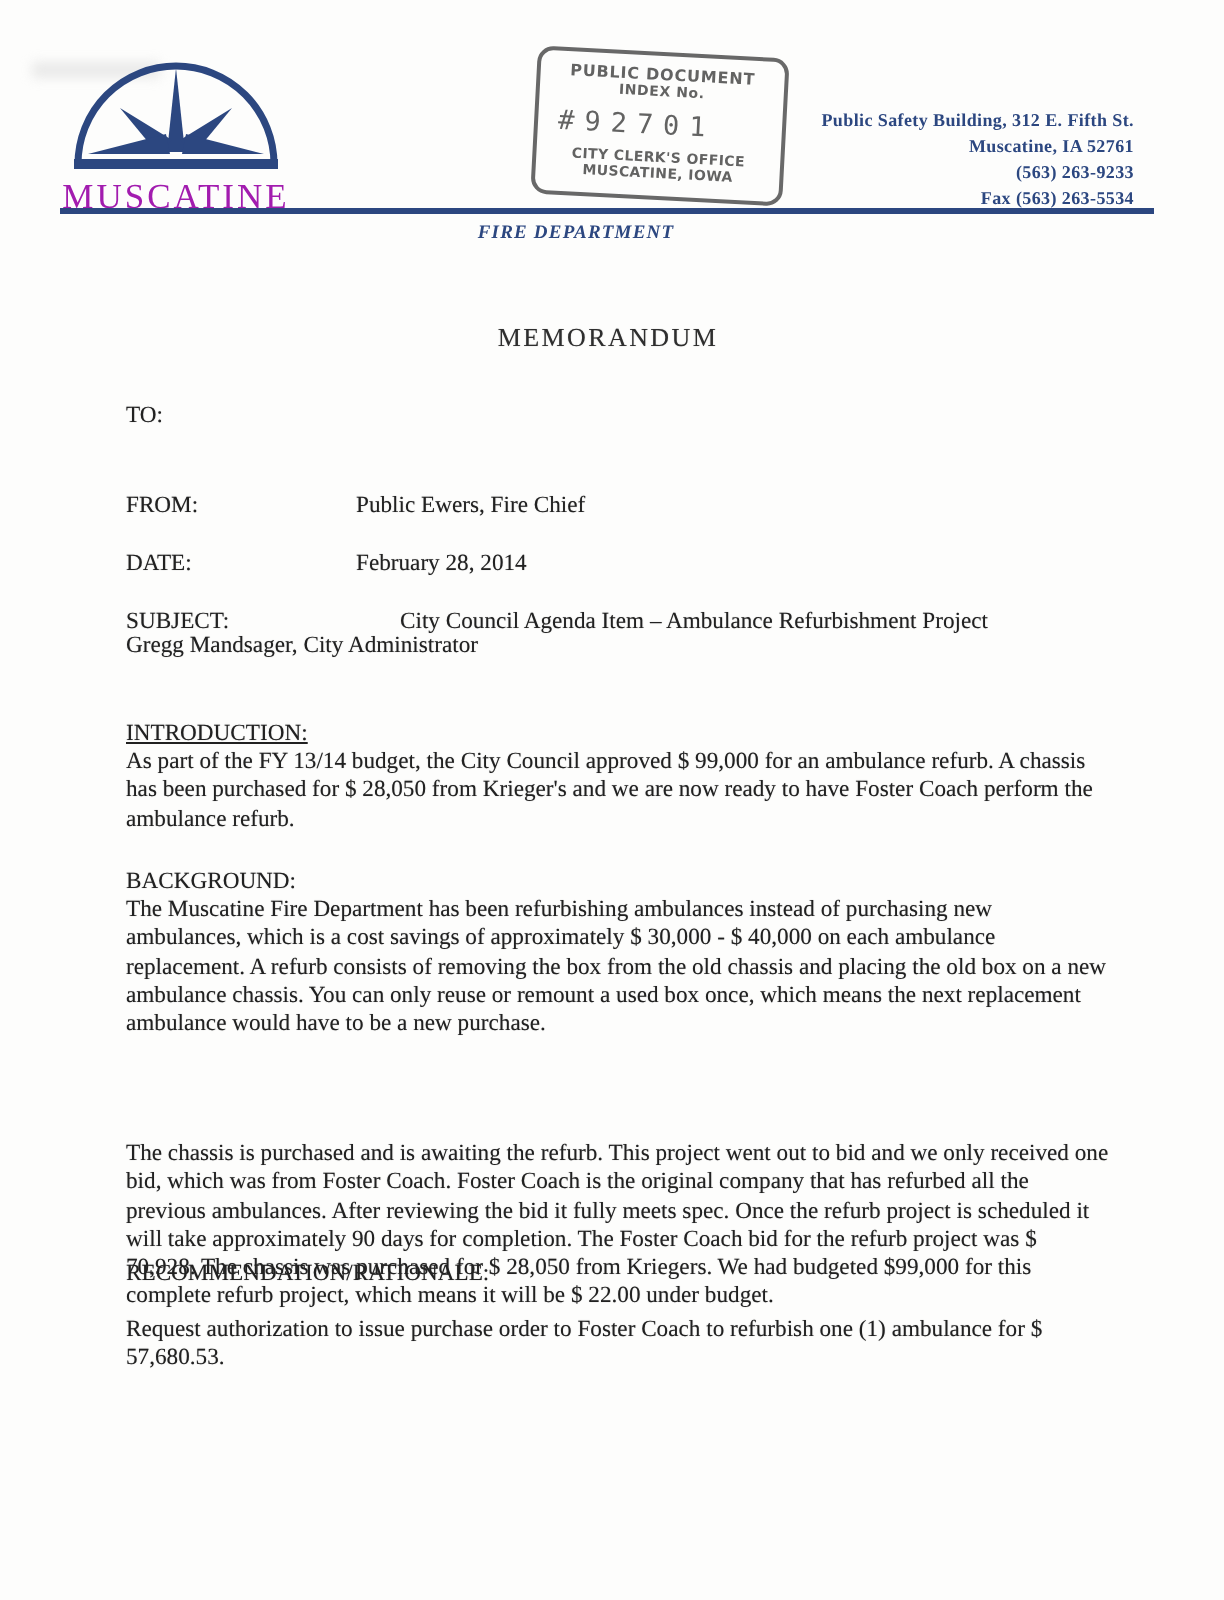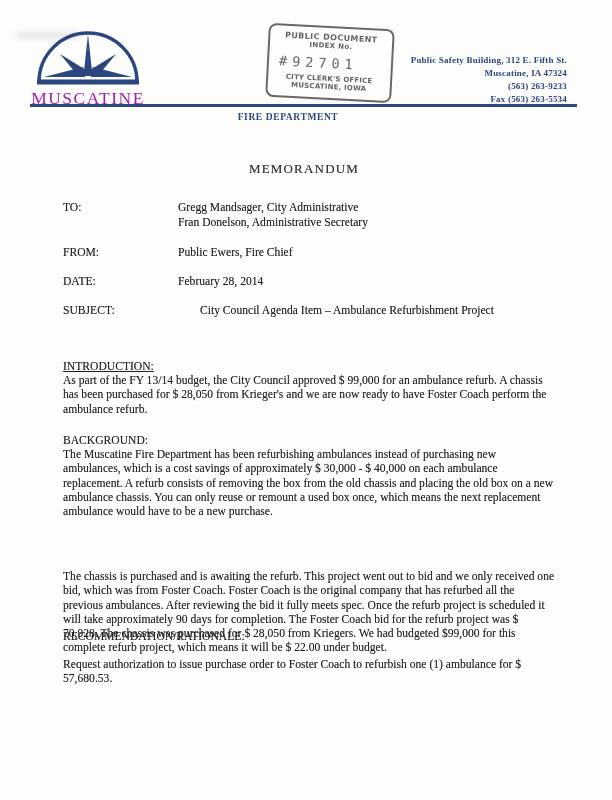--- a/index.html
+++ b/index.html
@@ -49,34 +49,34 @@
     font-family: "Liberation Serif", serif; font-weight: bold;
     font-size: 9px; line-height: 13px; color: #2c4780; letter-spacing: 0.2px;
   }
   .header-rule {
     position: absolute; left: 30px; top: 104px; width: 547px; height: 3px;
     background: #2c4780;
   }
   .dept-heading {
     position: absolute; left: 0; top: 112px; width: 576px; text-align: center;
     font-family: "Liberation Serif", serif; font-weight: bold;
-    font-size: 9.5px; letter-spacing: 0.6px; color: #2c4780;
+    font-size: 9.5px; letter-spacing: 0.6px; color: #2c4780; font-style: italic;
   }
 
   
   .memo-title {
     position: absolute; left: 0; top: 161px; width: 608px; text-align: center;
     font-size: 13px; letter-spacing: 1.2px; color: #2e2e2e;
   }
 
   
   .meta-row { position: absolute; left: 63px; display: flex; font-size: 11.6px; line-height: 14.5px; }
   .meta-label { width: 115px; flex: 0 0 115px; }
   .meta-value { width: 420px; }
-  .row-to { top: 201px; }
+  .row-to { top: 201px; flex-direction: column; }
   .row-from { top: 246px; }
   .row-date { top: 275px; justify-content: center; }
   .row-subject { top: 304px; gap: 22px; }
 
   
   .sec-heading { position: absolute; left: 63px; font-size: 11.6px; }
   .sec-body { position: absolute; left: 63px; width: 492px; font-size: 11.6px; line-height: 14.3px; text-align: left; }
   .intro-heading { top: 360px; text-decoration: underline; }
   .intro-body { top: 374px; }
   .bg-heading { top: 434px; }
@@ -115,35 +115,34 @@
   <div class="stamp">
     <div class="stamp-line1">PUBLIC DOCUMENT</div>
     <div class="stamp-line2">INDEX No.</div>
     <div class="stamp-number">#92701</div>
     <div class="stamp-line3">CITY CLERK'S OFFICE</div>
     <div class="stamp-line4">MUSCATINE, IOWA</div>
   </div>
 
   <div class="address">
     <div>Public Safety Building, 312 E. Fifth St.</div>
-    <div>Muscatine, IA 47324</div>
+    <div>Muscatine, IA 52761</div>
     <div>(563) 263-9233</div>
     <div>Fax (563) 263-5534</div>
   </div>
 
   <div class="header-rule"></div>
   <div class="dept-heading">FIRE DEPARTMENT</div>
 
   <div class="memo-title doc-text">MEMORANDUM</div>
 
   <div class="meta-row row-to doc-text">
     <div class="meta-label">TO:</div>
     <div class="meta-value">
-      <div>Gregg Mandsager, City Administrative</div>
-      <div>Fran Donelson, Administrative Secretary</div>
+      <div>Gregg Mandsager, City Administrator</div>
     </div>
   </div>
   <div class="meta-row row-from doc-text">
     <div class="meta-label">FROM:</div>
     <div class="meta-value">Public Ewers, Fire Chief</div>
   </div>
   <div class="meta-row row-date doc-text">
     <div class="meta-label">DATE:</div>
     <div class="meta-value">February 28, 2014</div>
   </div>

